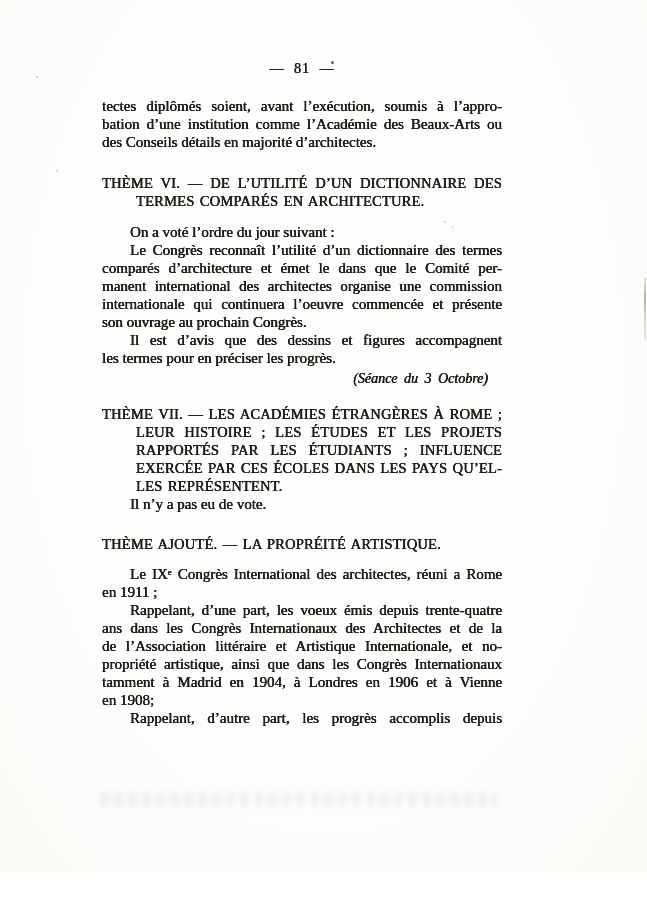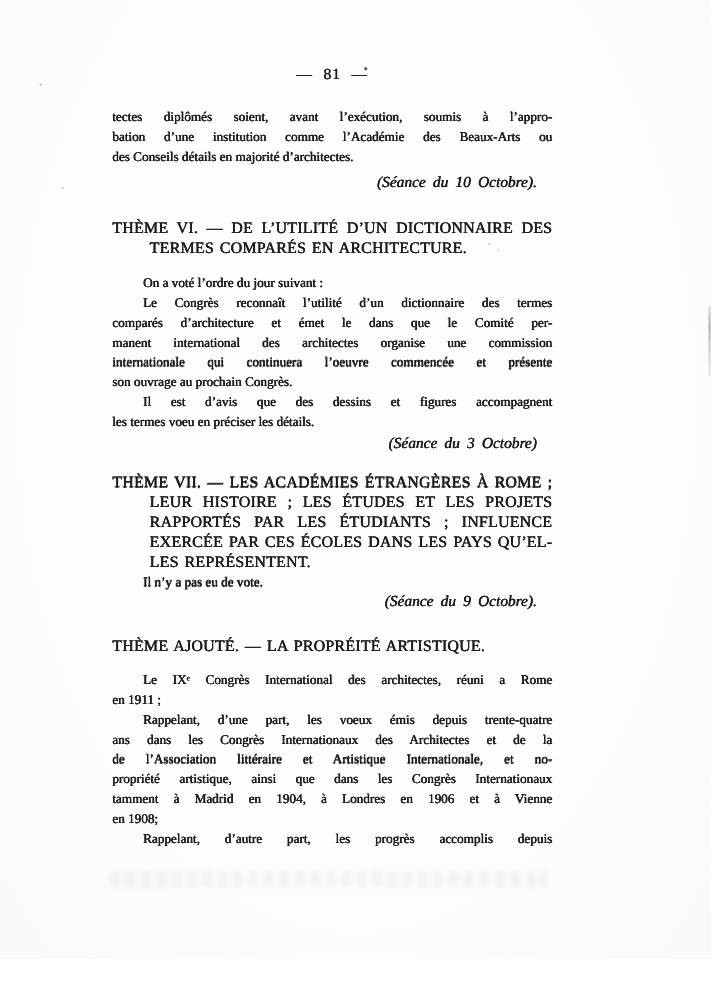--- a/index.html
+++ b/index.html
@@ -22,21 +22,21 @@
   }
   .pagenum {
     text-align: center;
     font-size: 14px;
     line-height: 18px;
     word-spacing: 5px;
     letter-spacing: 1px;
   }
   .block { margin: 0; }
   .line {
-    font-size: 12px;
+    font-size: 15px;
     line-height: 18px;
     min-height: 18px;
     white-space: normal;
   }
   .just { text-align: justify; text-align-last: justify; }
   .ind { text-indent: 28px; }
   .heading .line {
     font-size: 14.5px;
     letter-spacing: 0.2px;
     word-spacing: 1.5px;
@@ -101,56 +101,50 @@
   <div class="column">
     <div class="pagenum">
       <span>— 81 —</span>
     </div>
     <main>
         <section class="block paragraph" id="para-continuation">
           <div class="line just">tectes diplômés soient, avant l’exécution, soumis à l’appro-</div>
           <div class="line just">bation d’une institution comme l’Académie des Beaux-Arts ou</div>
           <div class="line">des Conseils détails en majorité d’architectes.</div>
         </section>
-        <section class="block seance" id="seance-10-octobre">
-          <div class="line">(Séance du 10 Octobre).</div>
-        </section>
         <section class="block heading" id="theme-vi-heading">
           <div class="line just">THÈME VI. — DE L’UTILITÉ D’UN DICTIONNAIRE DES</div>
           <div class="line hang">TERMES COMPARÉS EN ARCHITECTURE.</div>
         </section>
         <section class="block paragraph" id="ordre-du-jour">
           <div class="line ind">On a voté l’ordre du jour suivant :</div>
         </section>
         <section class="block paragraph" id="congres-dictionnaire">
           <div class="line just ind">Le Congrès reconnaît l’utilité d’un dictionnaire des termes</div>
           <div class="line just">comparés d’architecture et émet le dans que le Comité per-</div>
           <div class="line just">manent international des architectes organise une commission</div>
           <div class="line just">internationale qui continuera l’oeuvre commencée et présente</div>
           <div class="line">son ouvrage au prochain Congrès.</div>
         </section>
         <section class="block paragraph" id="dessins-figures">
           <div class="line just ind">Il est d’avis que des dessins et figures accompagnent</div>
-          <div class="line">les termes voeu en préciser les détails.</div>
+          <div class="line">les termes pour en préciser les progrès.</div>
         </section>
         <section class="block seance" id="seance-4-octobre">
           <div class="line">(Séance du 3 Octobre)</div>
         </section>
         <section class="block heading" id="theme-vii-heading">
           <div class="line just">THÈME VII. — LES ACADÉMIES ÉTRANGÈRES À ROME ;</div>
           <div class="line just hang">LEUR HISTOIRE ; LES ÉTUDES ET LES PROJETS</div>
           <div class="line just hang">RAPPORTÉS PAR LES ÉTUDIANTS ; INFLUENCE</div>
           <div class="line just hang">EXERCÉE PAR CES ÉCOLES DANS LES PAYS QU’EL-</div>
           <div class="line hang">LES REPRÉSENTENT.</div>
         </section>
         <section class="block paragraph" id="pas-de-vote">
           <div class="line ind">Il n’y a pas eu de vote.</div>
-        </section>
-        <section class="block seance" id="seance-9-octobre">
-          <div class="line">(Séance du 9 Octobre).</div>
         </section>
         <section class="block heading" id="theme-ajoute-heading">
           <div class="line">THÈME AJOUTÉ. — LA PROPRÉITÉ ARTISTIQUE.</div>
         </section>
         <section class="block paragraph" id="congres-rome-1911">
           <div class="line just ind">Le IXᵉ Congrès International des architectes, réuni a Rome</div>
           <div class="line">en 1911 ;</div>
         </section>
         <section class="block paragraph" id="rappelant-une-part">
           <div class="line just ind">Rappelant, d’une part, les voeux émis depuis trente-quatre</div>

